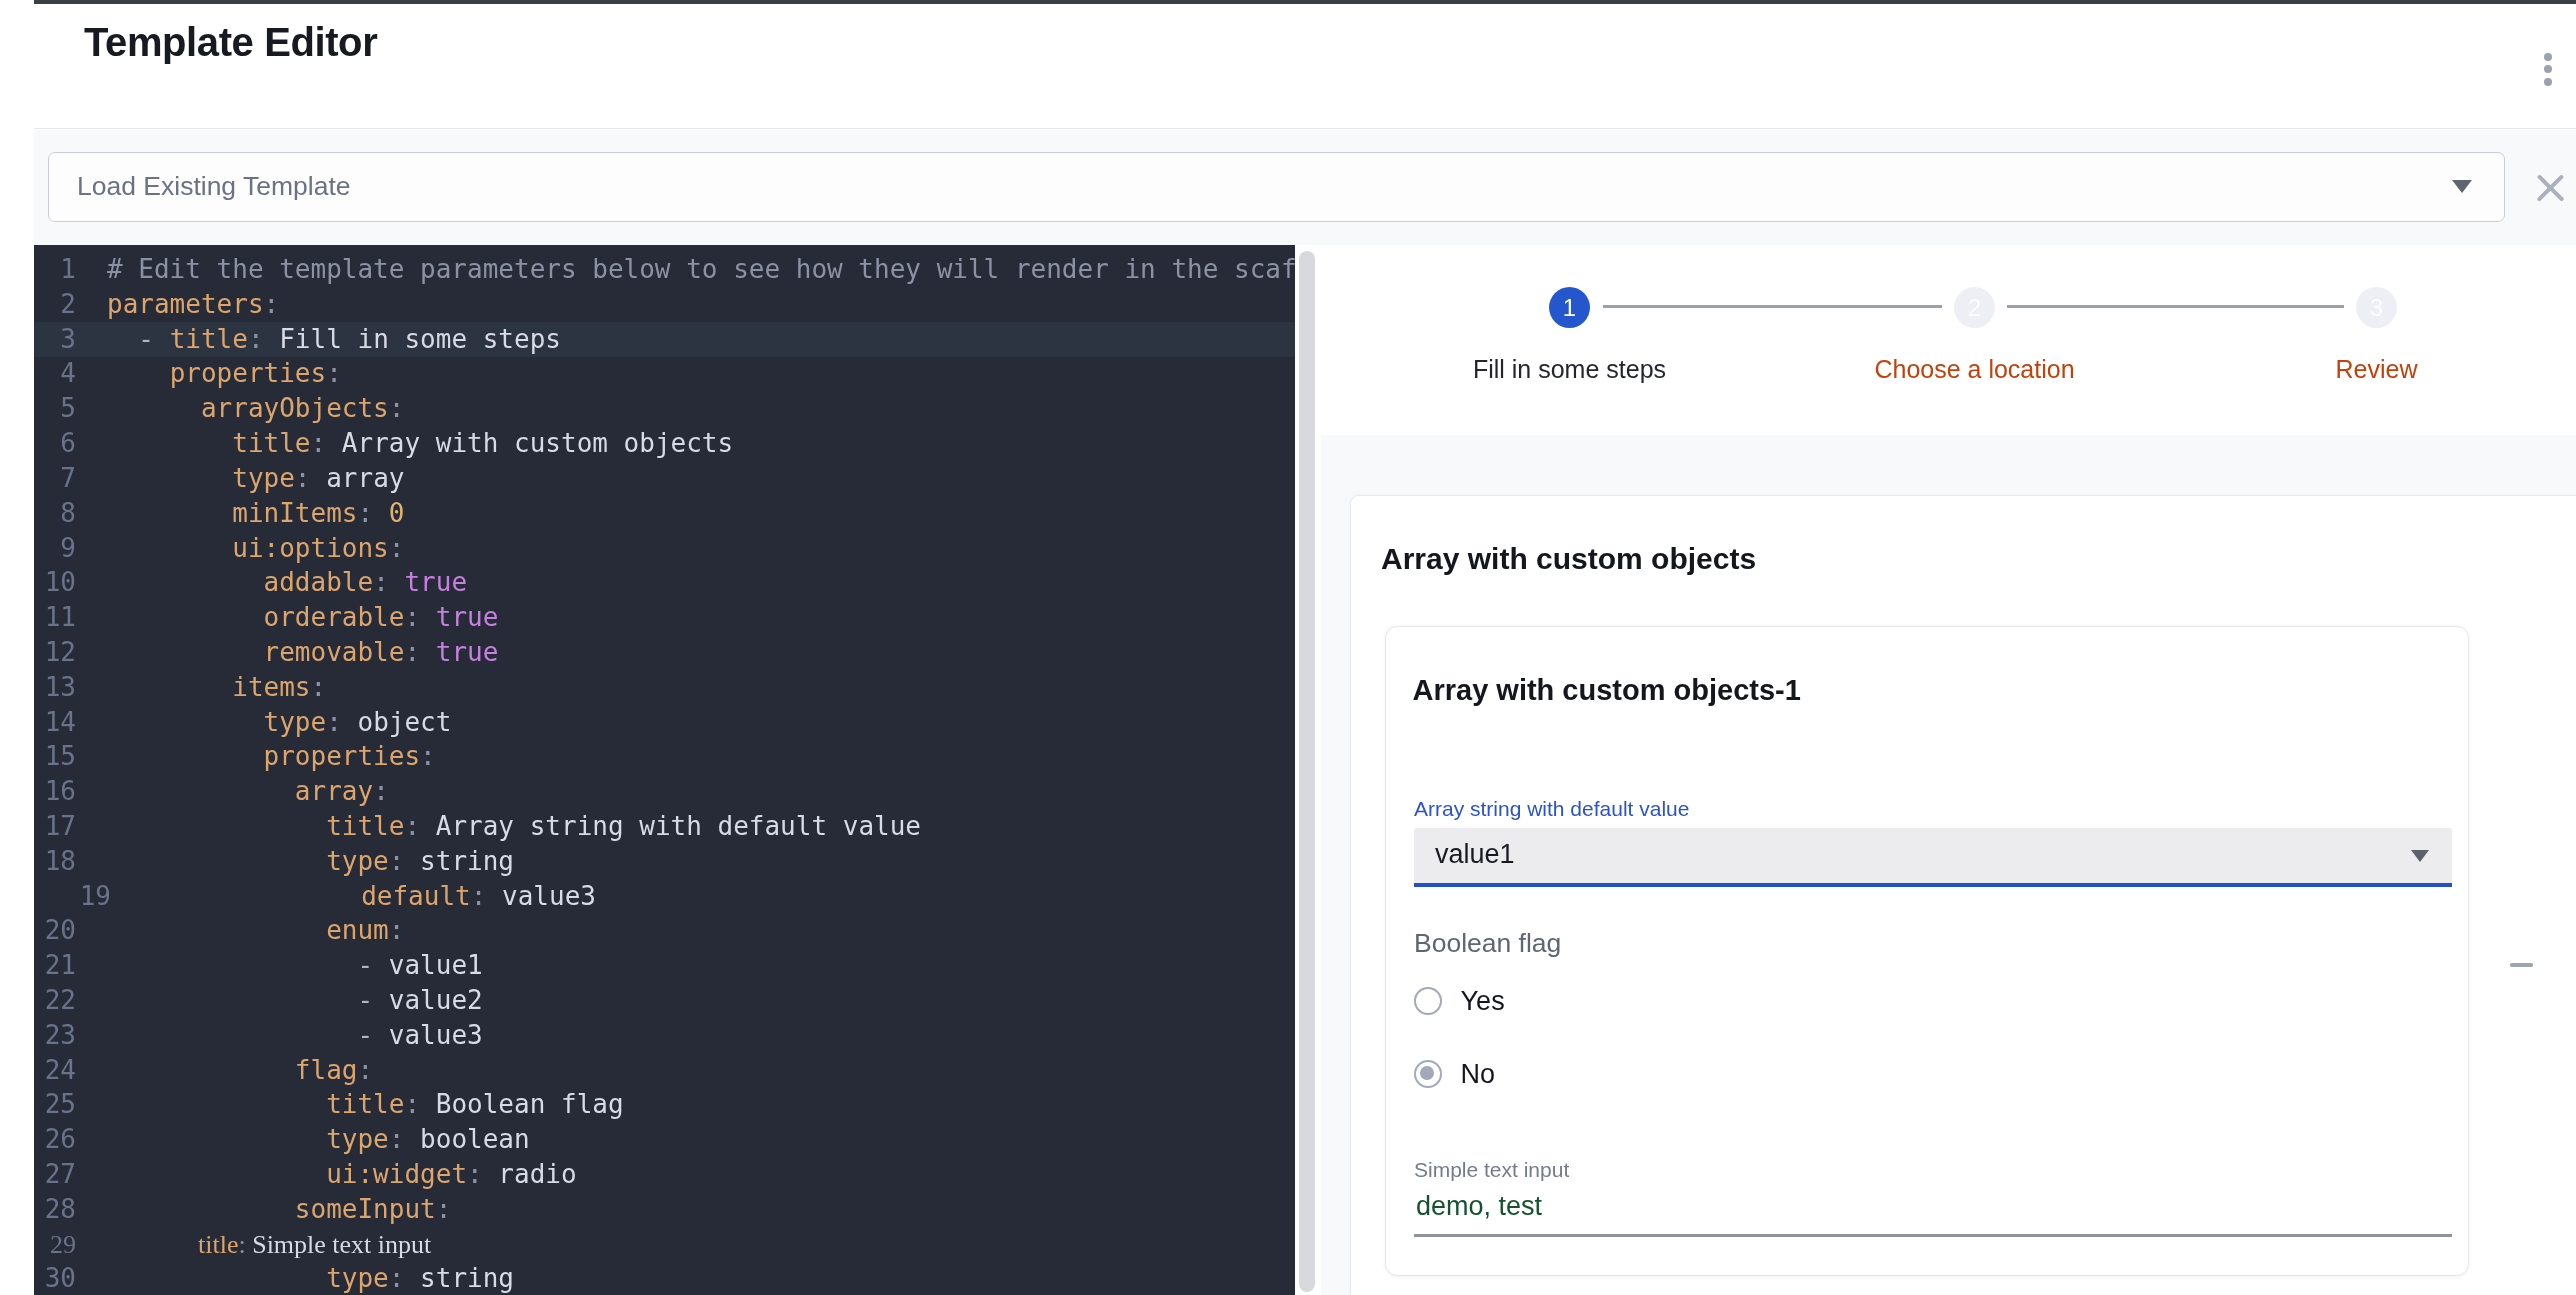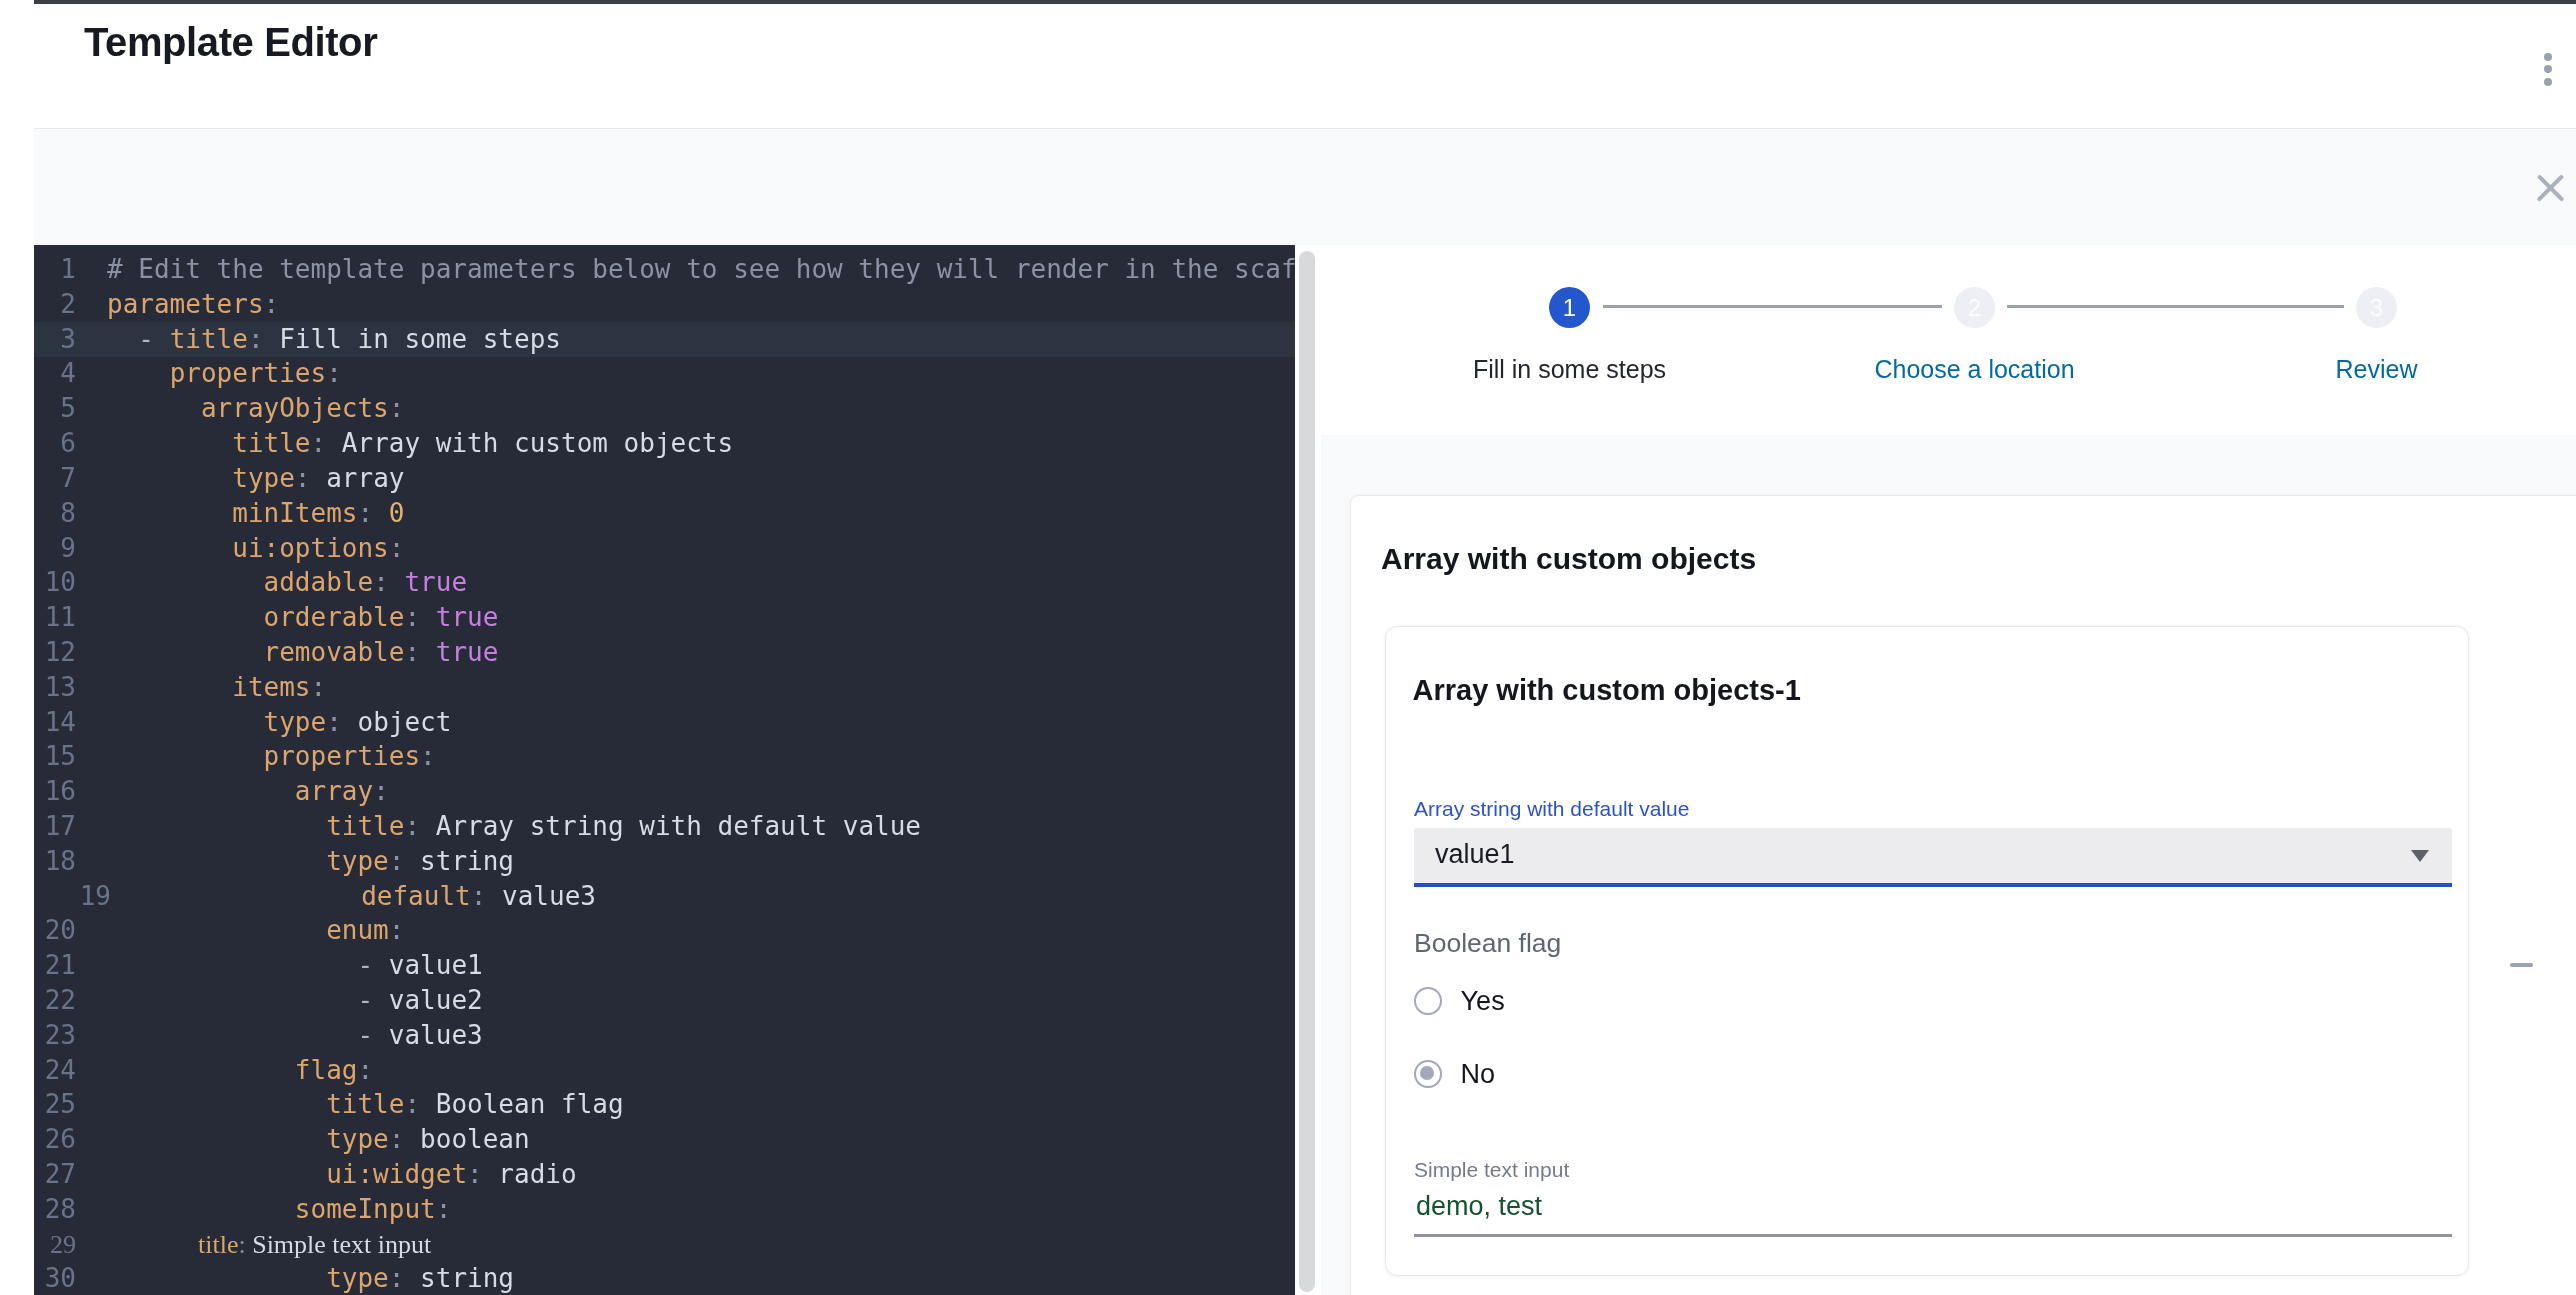--- a/index.html
+++ b/index.html
@@ -45,21 +45,21 @@
   .scrolltrack { position:absolute; left:1261px; top:245px; width:26px; height:1050px; background:#ffffff; }
   .scrollthumb { position:absolute; left:3.5px; top:6.2px; width:16px; height:1041px; border-radius:8px; background:#d8d9dc; cursor:grab; }
 
   
   .rightpanel { position:absolute; left:1287px; top:245px; width:1282px; height:1050px; background:#f8f9fb; }
   .stepper-band { position:absolute; left:0; top:0; width:100%; height:190px; background:#ffffff; }
   .step { position:absolute; top:42px; width:353px; text-align:center; cursor:pointer; }
   .step1 { left:72px; } .step2 { left:477px; } .step3 { left:879px; }
   .step-circle { width:41px; height:41px; margin:0 auto; border-radius:50%; background:#edeff5; color:#fbfcfe; font-size:24px; line-height:41px; text-align:center; }
   .step-active .step-circle { background:#2457cd; color:#ffffff; }
-  .step-label { margin-top:27px; font-size:25px; color:#0369a1; }
+  .step-label { margin-top:27px; font-size:25px; color:#c2410c; }
   .step-active .step-label { color:#23262e; }
   .connector { position:absolute; top:60px; height:2.7px; background:#9aa0ac; }
   .conn1 { left:282px; width:339px; }
   .conn2 { left:686px; width:337px; }
 
   
   .card { position:absolute; left:29px; top:250px; width:1237px; height:813px; background:#ffffff; border:0.9px solid #e8eaee; border-radius:8.8px; box-shadow:0 0.9px 3.5px rgba(20,24,40,0.05); }
   .card-title { position:absolute; left:30px; top:46px; font-size:30px; font-weight:700; color:#14171e; }
   .subcard { position:absolute; left:34px; top:130px; width:1084px; height:650px; background:#ffffff; border:1.8px solid #e5e7ec; border-radius:12.4px; box-shadow:0 0.9px 4.4px rgba(20,24,40,0.06); }
   .subcard-title { position:absolute; left:26.5px; top:47px; font-size:29px; font-weight:700; color:#14171e; }
@@ -92,20 +92,24 @@
   <div class="header">
     <div class="page-title">Template Editor</div>
     <div class="kebab">
       <i></i>
       <i></i>
       <i></i>
     </div>
   </div>
 
   <div class="loadbar">
+    <div class="load-select">
+      <span class="load-placeholder">Load Existing Template</span>
+      <span class="caret-down"></span>
+    </div>
     <div class="clear-x">
       <i class="a"></i>
       <i class="b"></i>
     </div>
   </div>
 
   <div class="editor">
     <div>
         <div class="code-line" style="top: 7px;"><span class="ln">1</span><span><span class="tk-c"># Edit the template parameters below to see how they will render in the scaffold</span></span></div>
         <div class="code-line" style="top: 42px;"><span class="ln">2</span><span><span class="tk-k">parameters</span><span class="tk-p">:</span></span></div>

